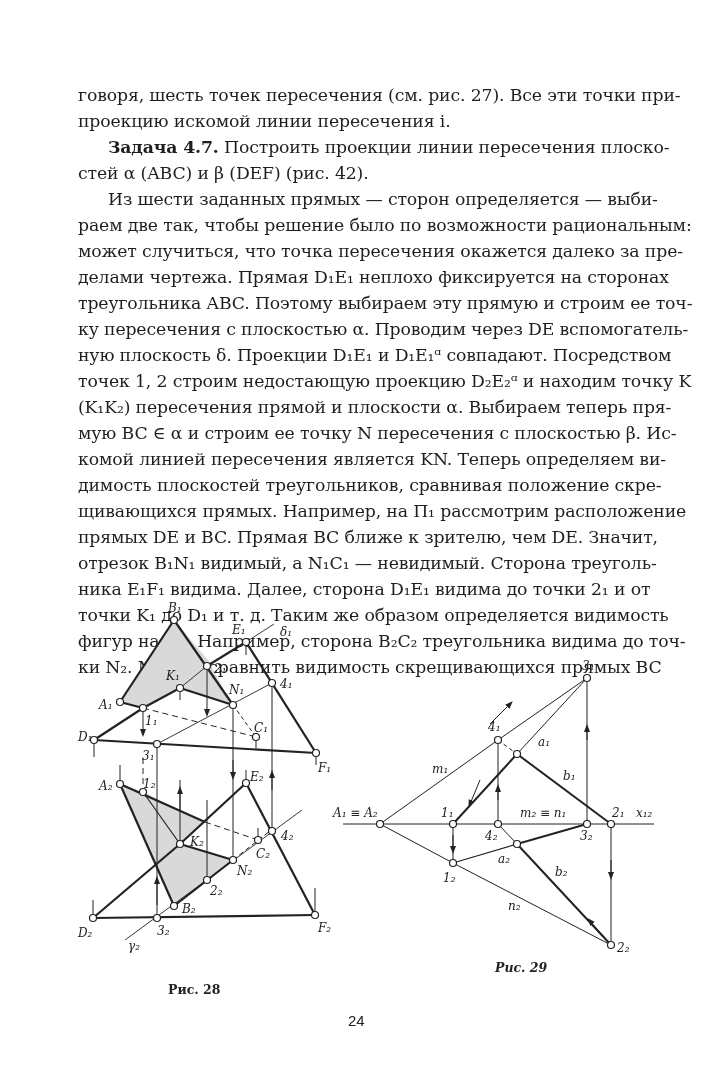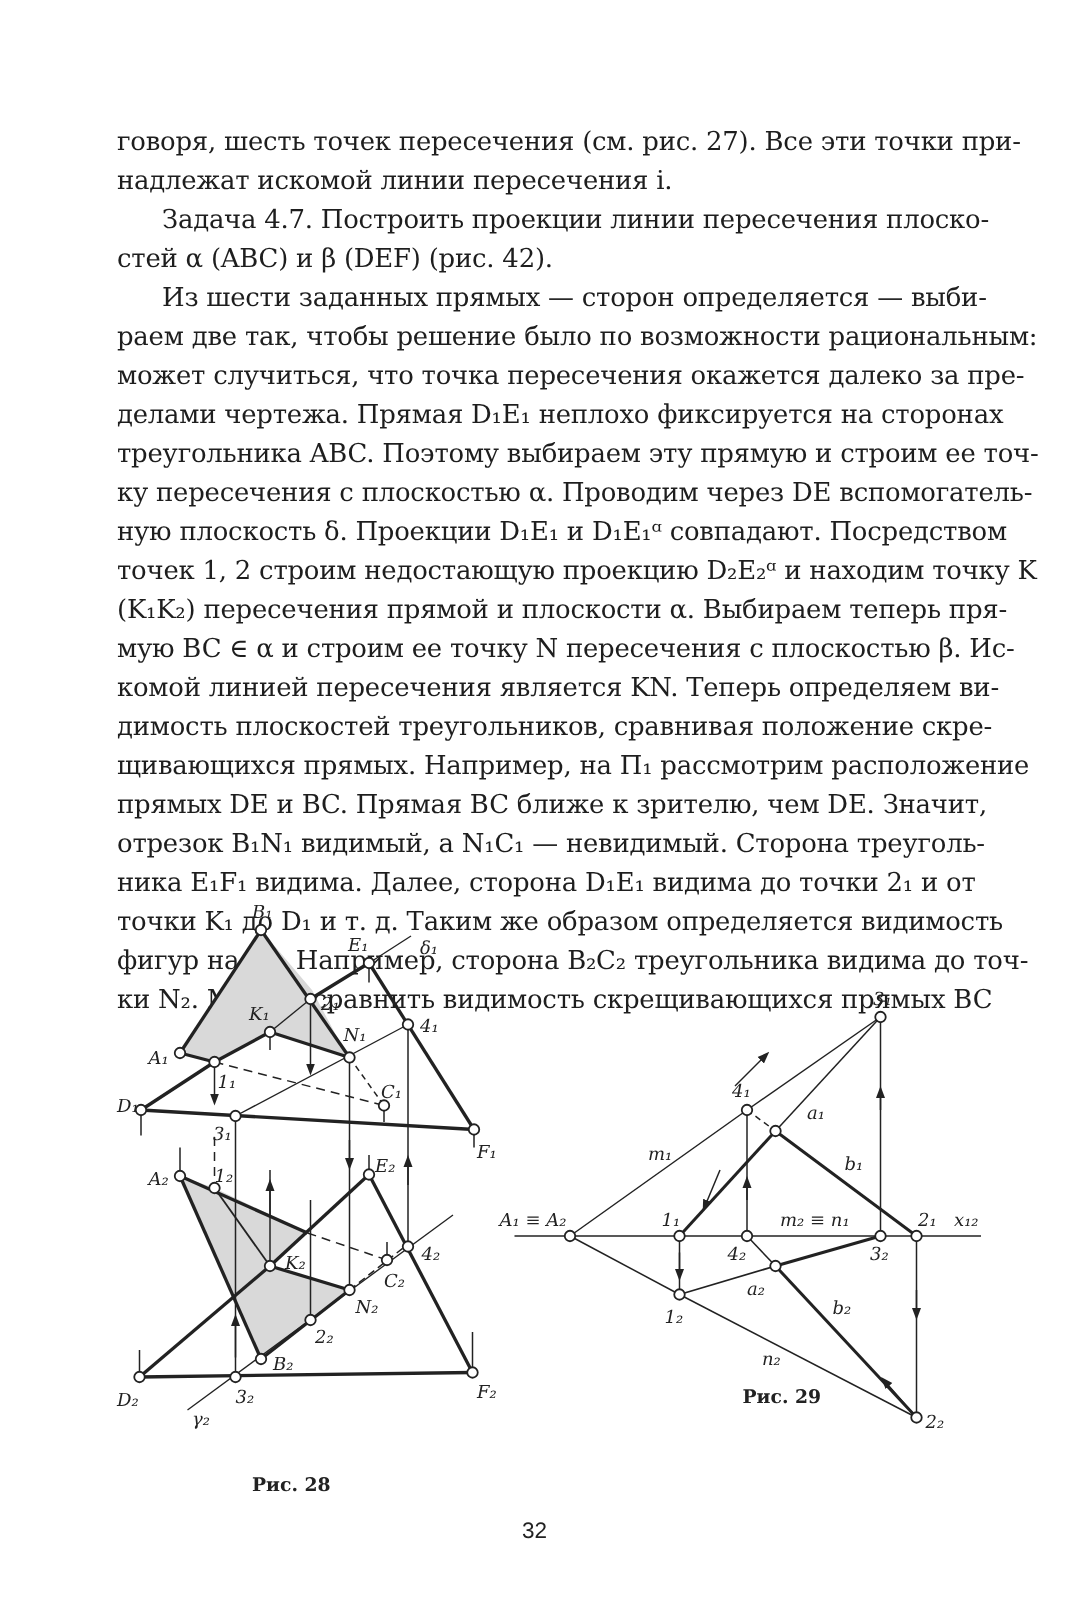--- a/index.html
+++ b/index.html
@@ -1,31 +1,31 @@
 <!DOCTYPE html>
 <html><head>
 <meta charset="utf-8">
 <style>
   html, body { margin: 0; padding: 0; background: #ffffff; }
   body { width: 721px; height: 1080px; position: relative; overflow: hidden; font-family: "DejaVu Serif", "Liberation Serif", serif; color: #1e1e1e; }
   .text-block { position: absolute; left: 78px; top: 82px; width: 566px; font-size: 17.3px; line-height: 26px; text-align: justify; letter-spacing: -0.15px; }
   .line { display: block; white-space: nowrap; text-align-last: justify; height: 26px; }
   .line.last { text-align-last: left; }
   .indent { padding-left: 30px; }
-  .bold { font-weight: normal; margin-top: 44px; }
+  .bold { font-weight: bold; margin-top: 44px; }
   svg.fig { position: absolute; left: 0; top: 0; }
   .caption { position: absolute; font-family: "DejaVu Serif", serif; font-weight: bold; font-size: 12.5px; color: #222; }
   .page-number { position: absolute; left: 348px; top: 1012px; font-family: "Liberation Sans", "DejaVu Sans", sans-serif; font-size: 15px; color: #222; }
 </style>
 </head>
 <body>
 
 <div class="text-block">
   <span class="line">говоря, шесть точек пересечения (см. рис. 27). Все эти точки при-</span>
-  <span class="line last">надлежат искомой линии пересечения i.</span>
+  <span class="line last">проекцию искомой линии пересечения i.</span>
   <span class="line indent"><b class="bold">Задача 4.7.</b> Построить проекции линии пересечения плоско-</span>
   <span class="line last">стей α (ABC) и β (DEF) (рис. 42).</span>
   <span class="line indent">Из шести заданных прямых — сторон определяется — выби-</span>
   <span class="line">раем две так, чтобы решение было по возможности рациональным:</span>
   <span class="line">может случиться, что точка пересечения окажется далеко за пре-</span>
   <span class="line">делами чертежа. Прямая D₁E₁ неплохо фиксируется на сторонах</span>
   <span class="line">треугольника ABC. Поэтому выбираем эту прямую и строим ее точ-</span>
   <span class="line">ку пересечения с плоскостью α. Проводим через DE вспомогатель-</span>
   <span class="line">ную плоскость δ. Проекции D₁E₁ и D₁E₁ᵅ совпадают. Посредством</span>
   <span class="line">точек 1, 2 строим недостающую проекцию D₂E₂ᵅ и находим точку K</span>
@@ -230,15 +230,15 @@
     <text x="636" y="817">x₁₂</text>
     <text x="485" y="840">4₂</text>
     <text x="580" y="840">3₂</text>
     <text x="498" y="863">a₂</text>
     <text x="443" y="882">1₂</text>
     <text x="555" y="876">b₂</text>
     <text x="508" y="910">n₂</text>
     <text x="617" y="952">2₂</text>
   </g>
 </svg>
-<div class="caption" style="left:495px; top:923px;">Рис. 29</div>
-
-<div class="page-number">32</div>
+<div class="caption" style="left:495px; top:960px;font-style:italic;">Рис. 29</div>
+
+<div class="page-number">24</div>
 
 </body></html>

